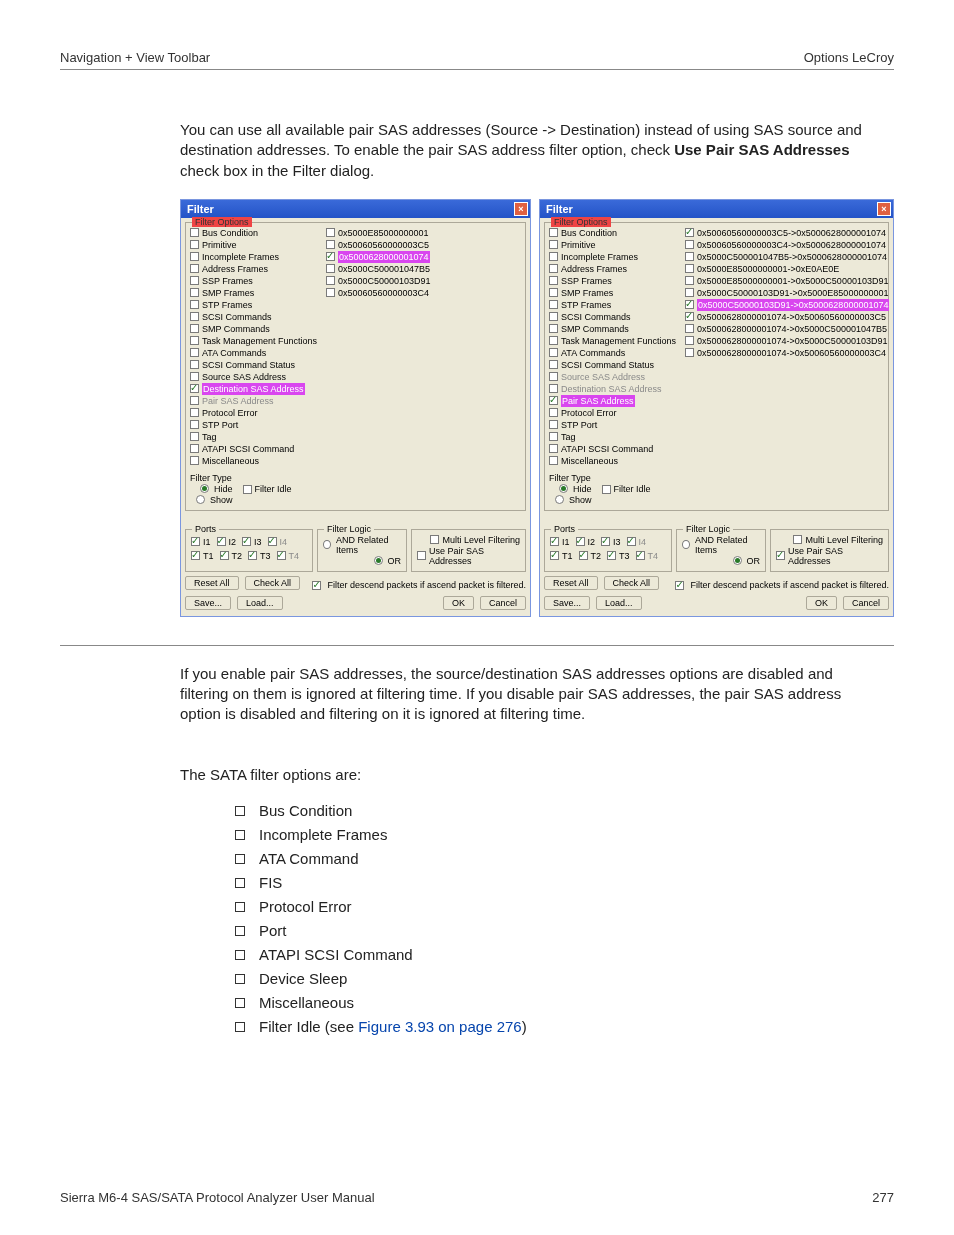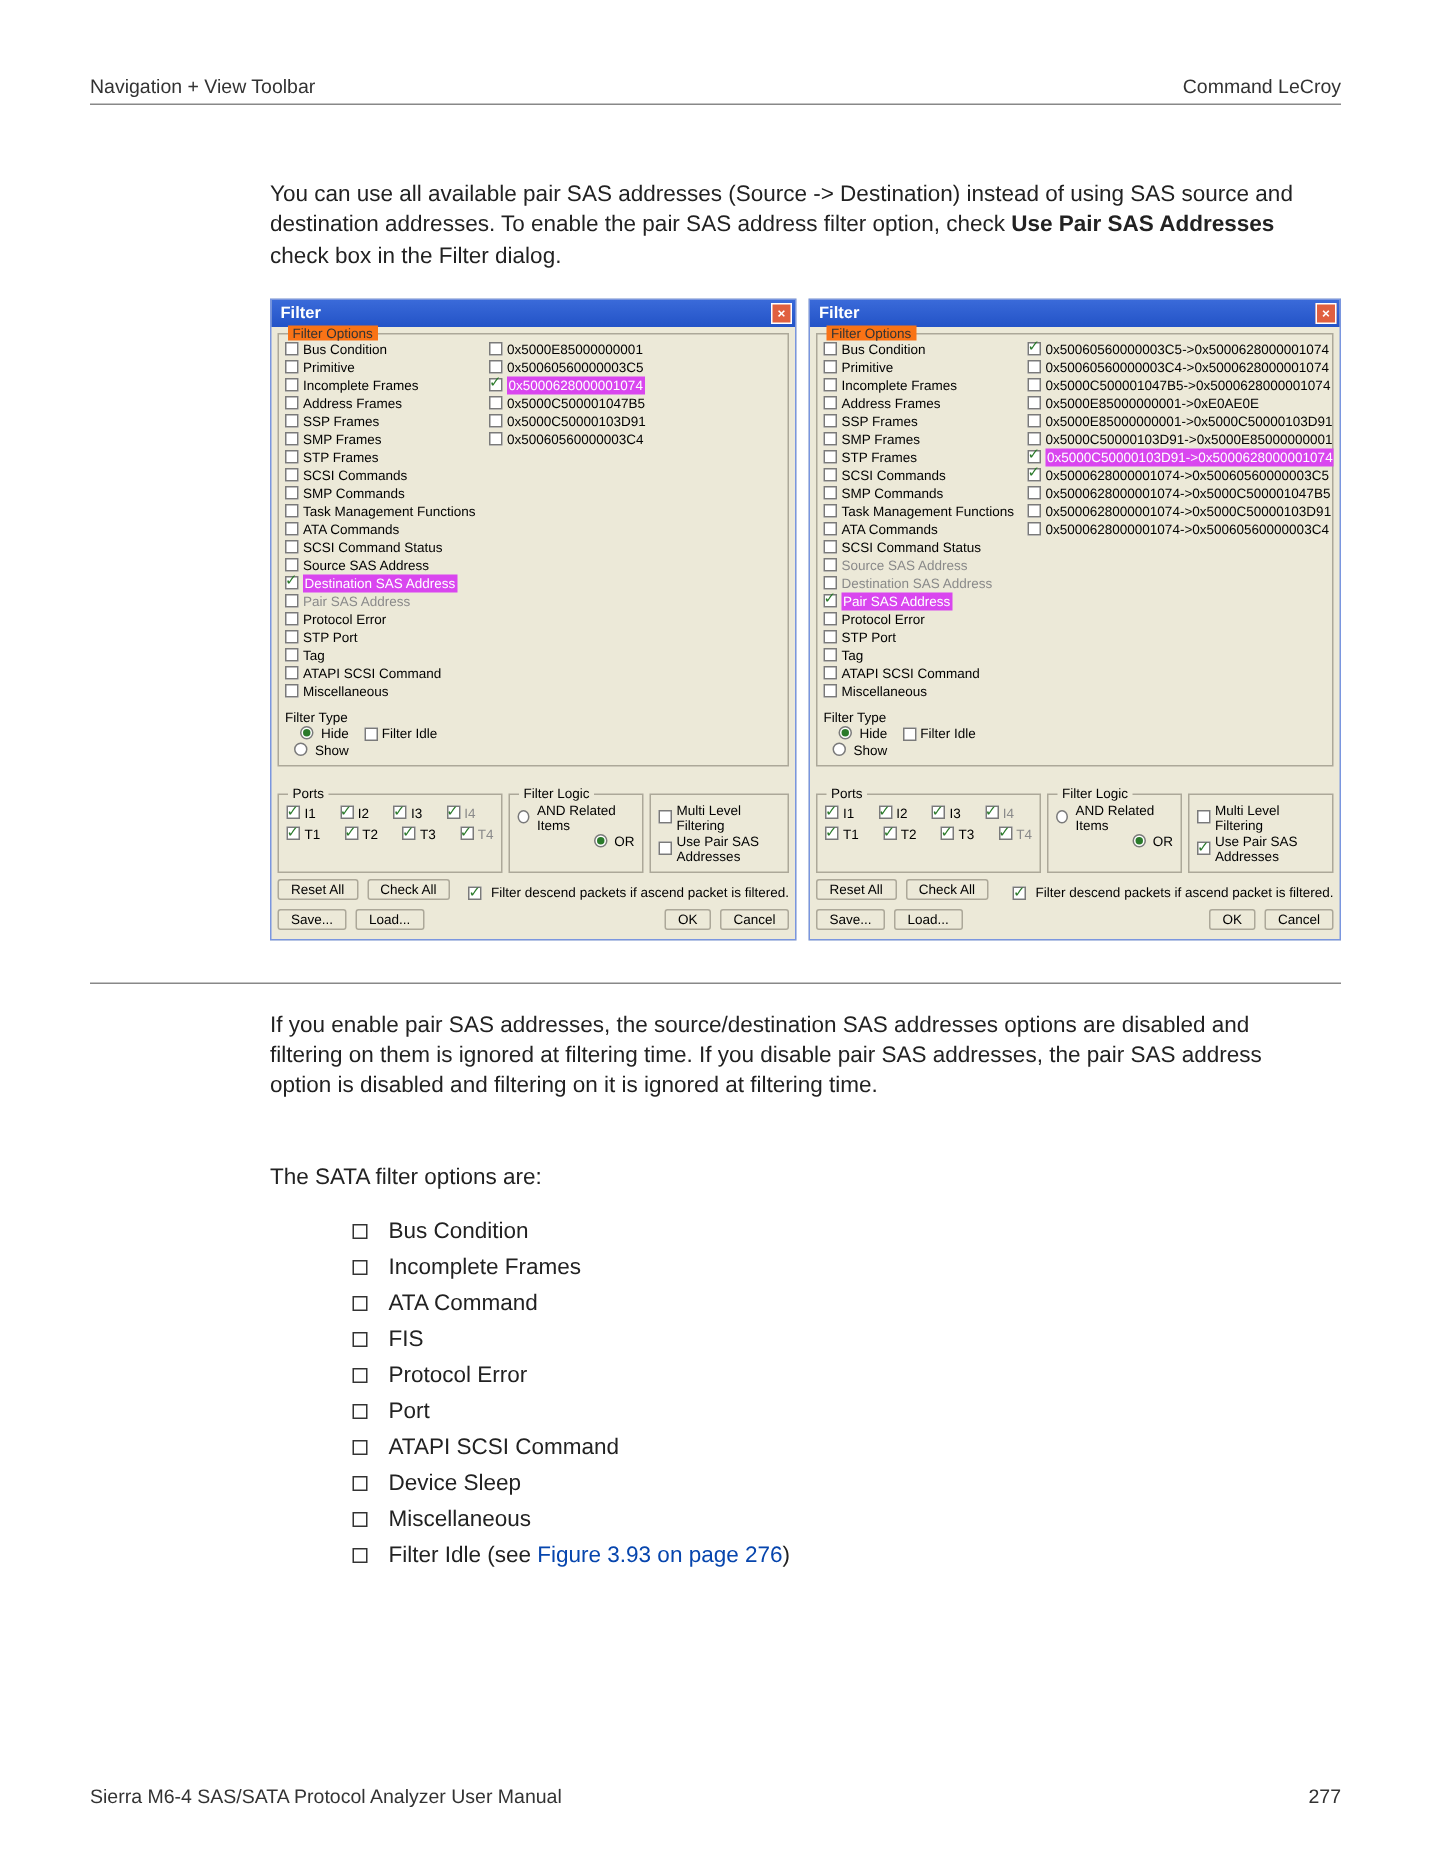--- a/index.html
+++ b/index.html
@@ -66,21 +66,21 @@
   }
   .group {
     border: 1px solid #aca899;
     margin: 4px;
     padding: 4px 4px 4px 4px;
     position: relative;
   }
   .group > .legend {
     position: absolute;
     top: -6px; left: 6px;
-    background: #f97316;
+    background: #ef4444;
     padding: 0 3px;
     font-size: 9px;
     color: #333;
   }
   .cols { display: flex; gap: 6px; }
   .col-left { flex: 0 0 130px; }
   .col-right { flex: 1; }
   .tree-item, .addr-item {
     display: flex; align-items: center;
     gap: 3px;
@@ -121,21 +121,21 @@
   .ports-box, .logic-box, .opts-box {
     border: 1px solid #aca899; padding: 4px 5px; position: relative; font-size: 9px;
   }
   .ports-box { flex: 0 0 128px; }
   .logic-box { flex: 0 0 90px; }
   .opts-box { flex: 1; }
   .legend2 {
     position: absolute; top: -6px; left: 6px; background: #ece9d8; padding: 0 3px;
   }
   .inline-cb { display: flex; align-items: center; gap: 3px; margin: 1px 0; justify-content: flex-end; }
-  .ports-line { display: flex; gap: 16px; margin: 2px 0; }
+  .ports-line { display: flex; gap: 6px; margin: 2px 0; }
   .btn {
     background: #ece9d8;
     border: 1px solid #aca899;
     border-radius: 2px;
     padding: 1px 8px;
     font-size: 9px;
     display: inline-block;
     cursor: default;
   }
   .btn-row { display: flex; gap: 6px; margin: 2px 4px 6px 4px; justify-content: space-between; }
@@ -156,21 +156,21 @@
     display: flex; justify-content: space-between;
     font-size: 13px; color: #333;
   }
 </style>
 </head>
 <body>
 
 <div class="page">
   <div class="header-row">
     <span>Navigation + View Toolbar</span>
-    <span>Command LeCroy</span>
+    <span>Options LeCroy</span>
   </div>
 
   <div class="body-text">
     <p>
       <span>You can use all available pair SAS addresses (Source -&gt; Destination) instead of using SAS source and destination addresses. To enable the pair SAS address filter option, check </span><b>Use Pair SAS Addresses</b><span> check box in the Filter dialog.</span>
     </p>
   </div>
 
   <div class="dialogs-wrap">
 

